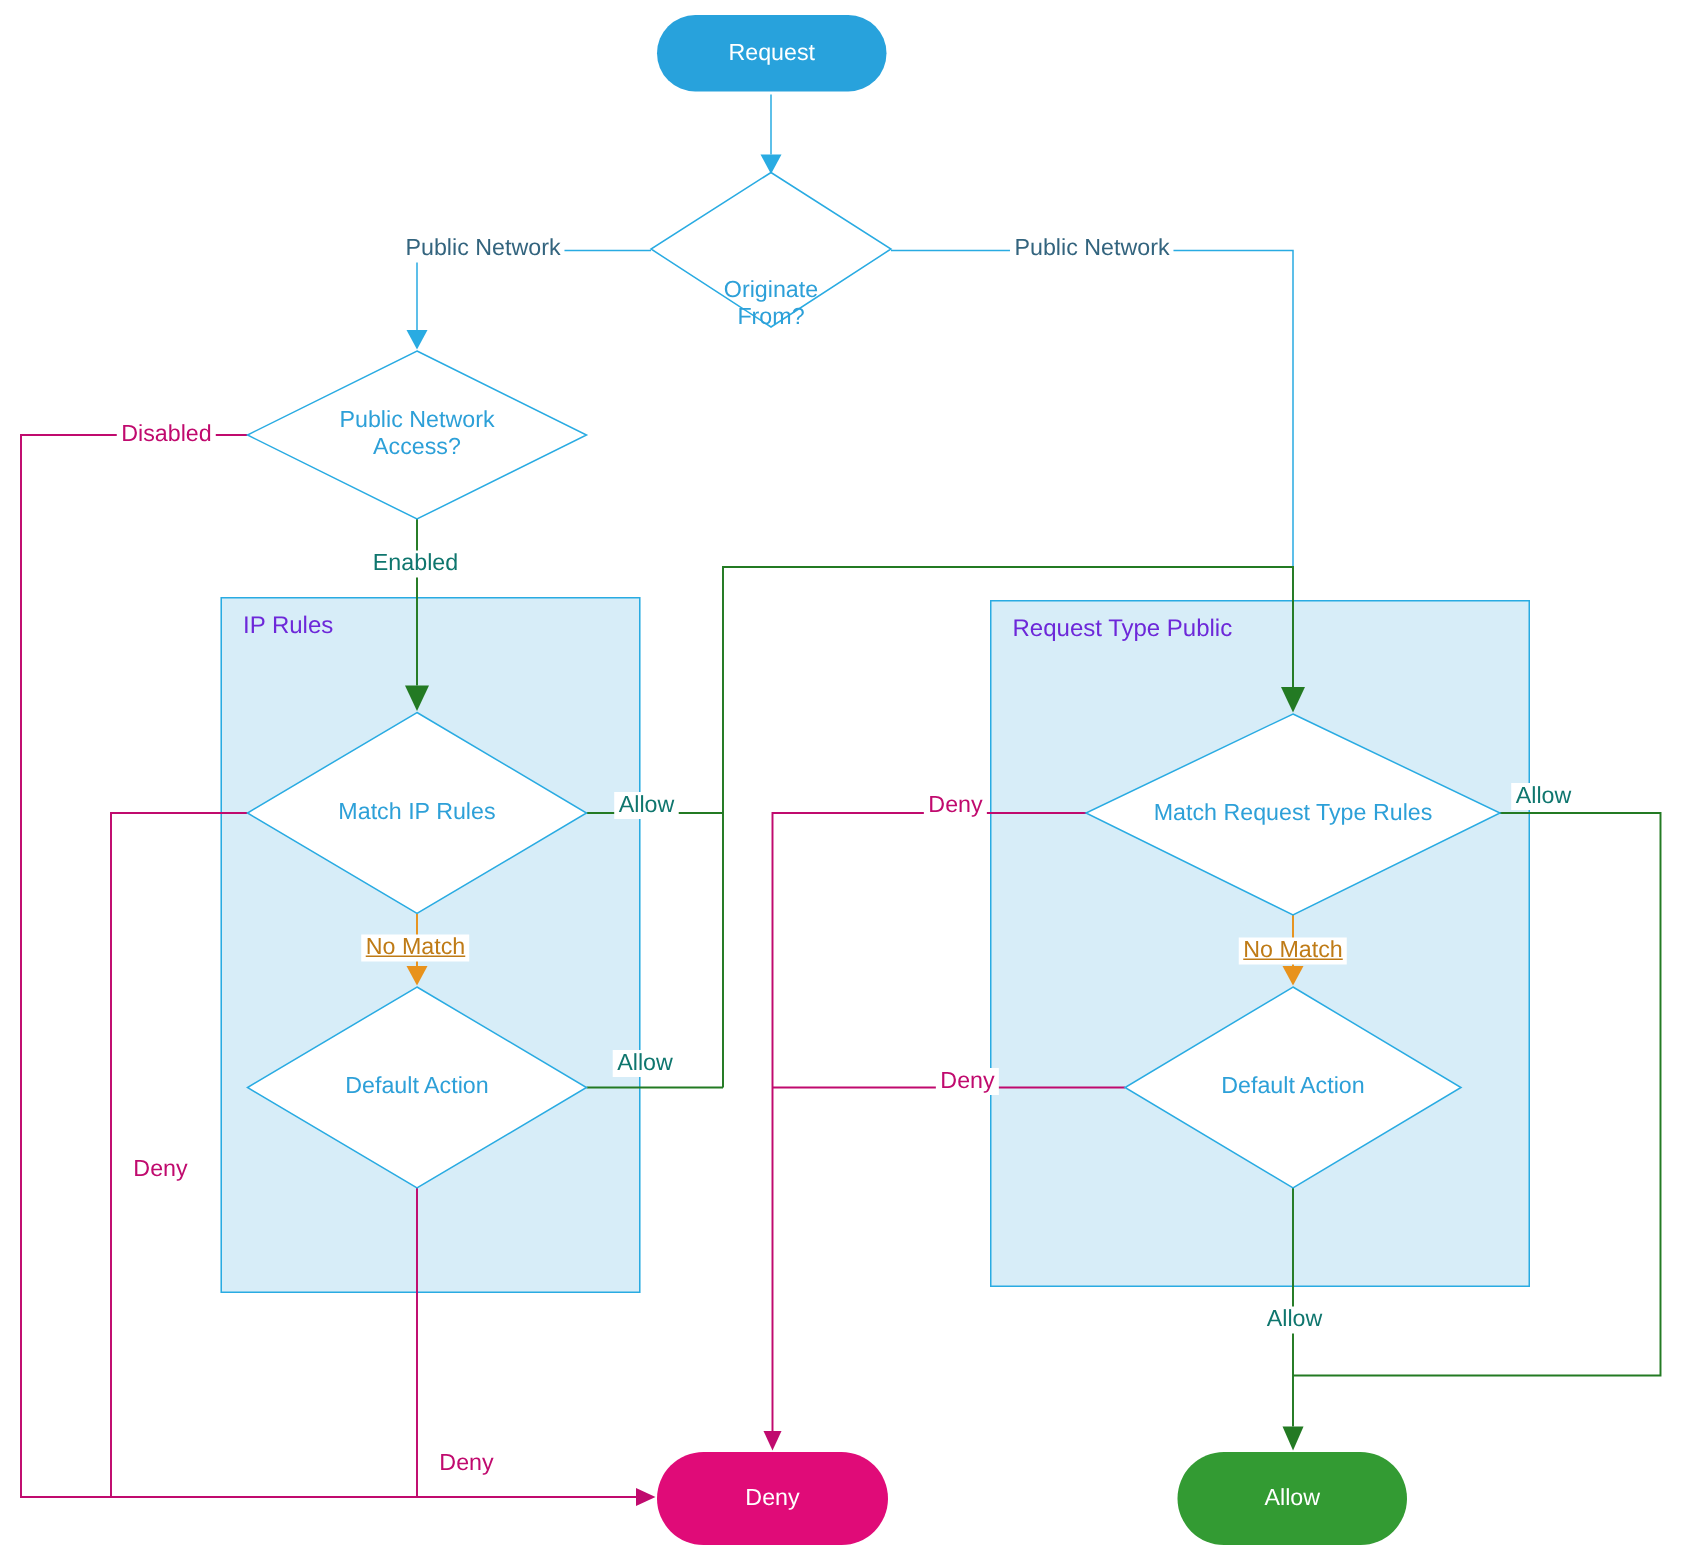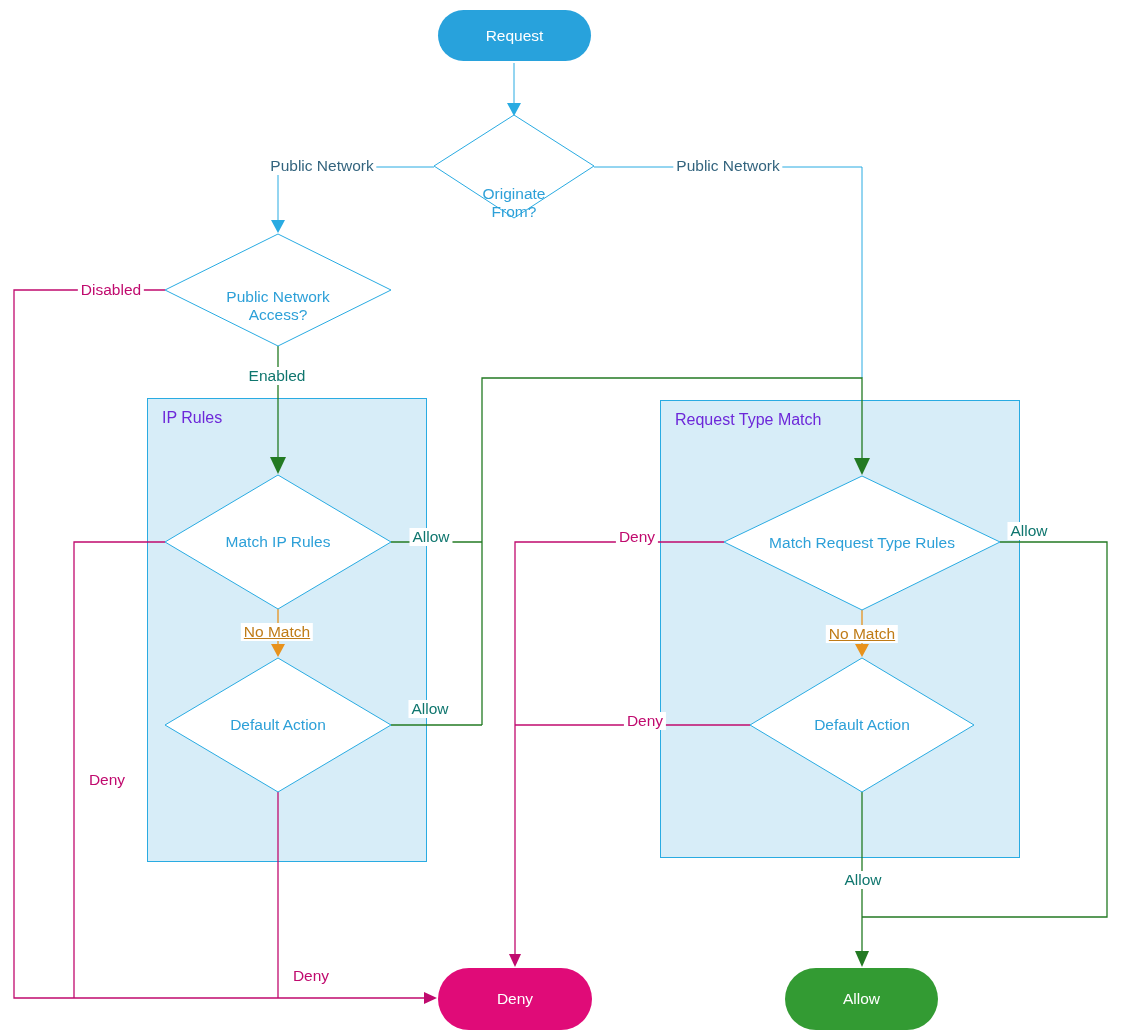--- a/index.html
+++ b/index.html
@@ -38,21 +38,21 @@
 </style>
 </head>
 <body>
 
 <div id="canvas">
 
   <div class="container" style="left:147px;top:398px;width:280px;height:464px;">
     <div class="container-title">IP Rules</div>
   </div>
   <div class="container" style="left:660px;top:400px;width:360px;height:458px;">
-    <div class="container-title">Request Type Match</div>
+    <div class="container-title">Request Type Public</div>
   </div>
 
   <svg id="edges" width="1126" height="1036" viewBox="0 0 1126 1036">
 
     <g stroke="#29abe2" stroke-width="1" fill="none">
       <path d="M514,63 V103"></path>
       <path d="M434,167 H278 V220"></path>
       <path d="M594,167 H862 V378"></path>
     </g>
     <polygon points="507,103 521,103 514,116" fill="#29abe2"></polygon>
@@ -101,21 +101,21 @@
     <span>Request</span>
   </div>
   <div class="pill" style="left:438px;top:968px;width:154px;height:62px;background:#e00b78;">
     <span>Deny</span>
   </div>
   <div class="pill" style="left:785px;top:968px;width:153px;height:62px;background:#339b33;">
     <span>Allow</span>
   </div>
 
   <div class="dtext" style="left:514px;top:167px;width:110px;margin-top:36px;">Originate From?</div>
-  <div class="dtext" style="left:278px;top:306px;width:130px;">Public Network Access?</div>
+  <div class="dtext" style="left:278px;top:290px;width:130px;">Public Network Access?</div>
   <div class="dtext" style="left:278px;top:542px;width:200px;">Match IP Rules</div>
   <div class="dtext" style="left:278px;top:725px;width:200px;">Default Action</div>
   <div class="dtext" style="left:862px;top:543px;width:240px;">Match Request Type Rules</div>
   <div class="dtext" style="left:862px;top:725px;width:200px;">Default Action</div>
 
   <div class="elabel lbl-net" style="left:322px;top:166px;">Public Network</div>
   <div class="elabel lbl-net" style="left:728px;top:166px;">Public Network</div>
   <div class="elabel lbl-deny" style="left:78px;top:290px;">Disabled</div>
   <div class="elabel lbl-allow" style="left:277px;top:376px;">Enabled</div>
   <div class="elabel lbl-allow" style="left:431px;top:537px;">Allow</div>

